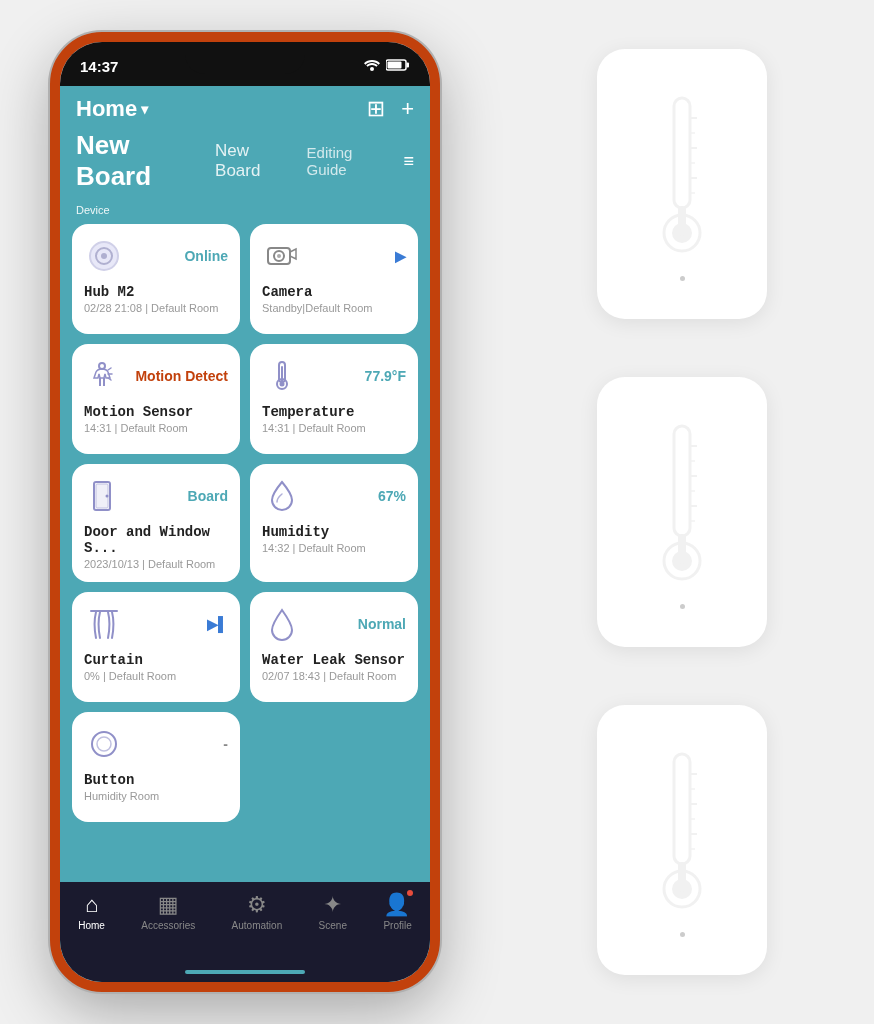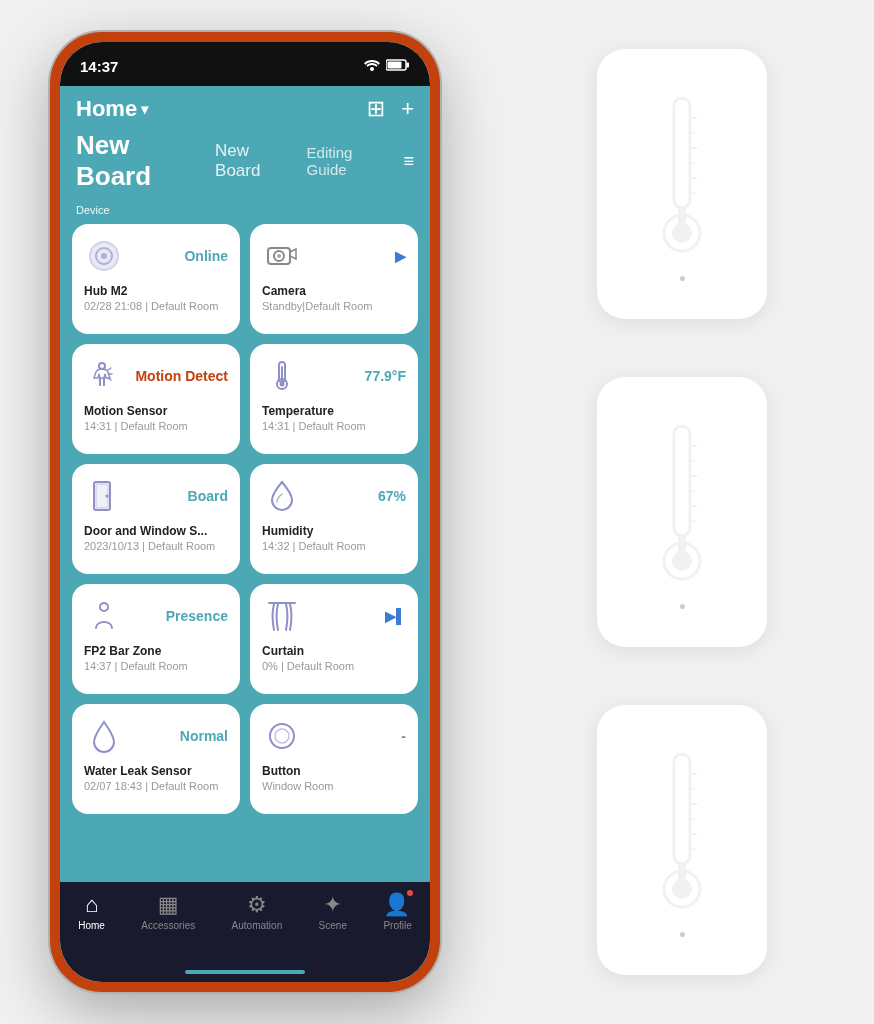--- a/index.html
+++ b/index.html
@@ -223,24 +223,25 @@
     .status-closed { color: #4da8b5; }
     .status-presence { color: #4da8b5; }
     .status-normal { color: #4da8b5; }
     .status-temp { color: #4da8b5; }
     .status-humidity { color: #4da8b5; }
     .status-play { color: #3a7bd5; }
     .status-curtain { color: #3a7bd5; }
     .status-dash { color: #888; }
 
     .card-name {
-      font-size: 12px;
+      font-size: 14px;
       font-weight: 600;
       color: #222;
       margin-bottom: 2px;
+      font-family: Liberation Mono, monospace;
     }
 
     .card-meta {
       font-size: 11px;
       color: #999;
     }
 
     
     .bottom-nav {
       background: #1a1a2e;
@@ -486,33 +487,20 @@
                   <path d="M18 4 C18 4 8 16 8 22 a10 10 0 0 0 20 0 C28 16 18 4 18 4z" stroke="#9090c8" stroke-width="2" fill="none"></path>
                   <path d="M13 24 C13 20 18 16 18 16" stroke="#b0b0d8" stroke-width="1.5" stroke-linecap="round"></path>
                 </svg>
               </div>
               <span class="card-status status-humidity">67%</span>
             </div>
             <div class="card-name">Humidity</div>
             <div class="card-meta">14:32 | Default Room</div>
           </div>
 
-          <div class="device-card">
-            <div class="card-top">
-              <div class="card-icon">
-                <svg viewBox="0 0 36 36" fill="none">
-                  <circle cx="18" cy="9" r="4" stroke="#9090c8" stroke-width="2" fill="none"></circle>
-                  <path d="M10 30 C10 22 26 22 26 30" stroke="#9090c8" stroke-width="2" fill="none" stroke-linecap="round"></path>
-                </svg>
-              </div>
-              <span class="card-status status-presence">Presence</span>
-            </div>
-            <div class="card-name">FP2 Bar Zone</div>
-            <div class="card-meta">14:37 | Default Room</div>
-          </div>
 
           <div class="device-card">
             <div class="card-top">
               <div class="card-icon">
                 <svg viewBox="0 0 36 36" fill="none">
                   <rect x="4" y="4" width="28" height="2" rx="1" fill="#9090c8"></rect>
                   <path d="M10 6 C8 14 8 22 10 32" stroke="#9090c8" stroke-width="2" stroke-linecap="round"></path>
                   <path d="M14 6 C12 14 12 22 14 32" stroke="#9090c8" stroke-width="2" stroke-linecap="round"></path>
                   <path d="M22 6 C24 14 24 22 22 32" stroke="#9090c8" stroke-width="2" stroke-linecap="round"></path>
                   <path d="M26 6 C28 14 28 22 26 32" stroke="#9090c8" stroke-width="2" stroke-linecap="round"></path>
@@ -541,21 +529,21 @@
             <div class="card-top">
               <div class="card-icon">
                 <svg viewBox="0 0 36 36" fill="none">
                   <circle cx="18" cy="18" r="12" stroke="#9090c8" stroke-width="2" fill="none"></circle>
                   <circle cx="18" cy="18" r="7" stroke="#c0c0e0" stroke-width="1.5" fill="none"></circle>
                 </svg>
               </div>
               <span class="card-status status-dash">-</span>
             </div>
             <div class="card-name">Button</div>
-            <div class="card-meta">Window Room</div>
+            <div class="card-meta">Humidity Room</div>
           </div>
 
         </div>
       </div>
 
       <div class="bottom-nav">
         <div class="nav-item">
           <span class="nav-icon active">⌂</span>
           <span class="nav-label active">Home</span>
         </div>

